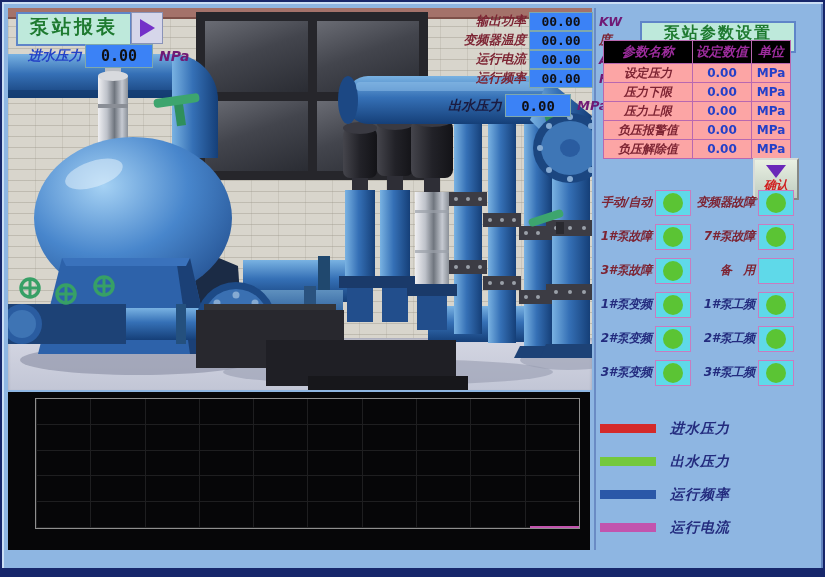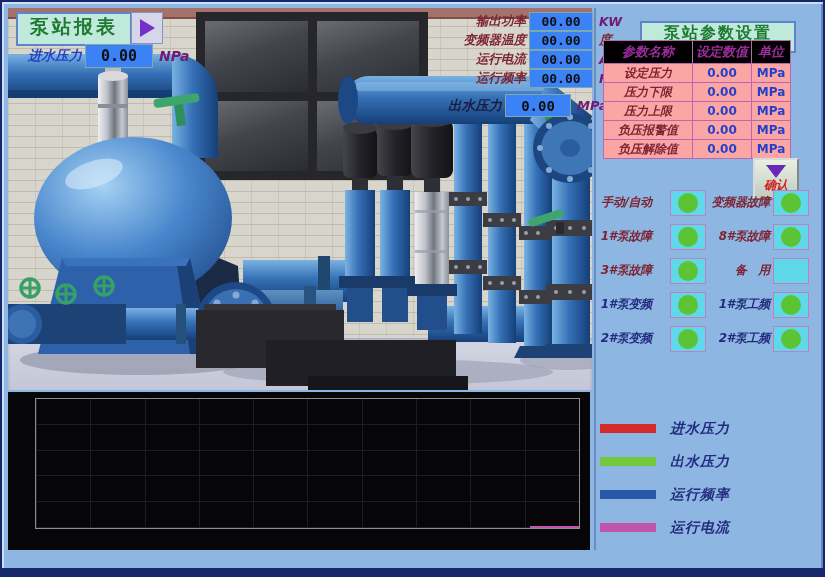--- a/index.html
+++ b/index.html
@@ -73,21 +73,21 @@
 
   #confirm-btn{position:absolute;left:753px;top:158px;width:42px;height:38px;
     background:linear-gradient(#E9F0E2,#BFCCC0);border:2px outset #D8DCD8;cursor:pointer;
     display:flex;flex-direction:column;align-items:center;justify-content:center;}
   .tri-down{width:0;height:0;border-top:13px solid #6A28B8;border-left:10px solid transparent;border-right:10px solid transparent;}
   #confirm-btn .c-label{font-size:12px;font-weight:bold;font-style:italic;color:#D02020;margin-top:-1px;}
 
   #indicators{position:absolute;left:592px;top:189px;width:228px;}
   .ind-row{display:flex;align-items:center;height:27px;margin-bottom:7px;}
   .ind-label{font-weight:bold;font-style:italic;font-size:12px;text-align:right;letter-spacing:-0.3px;}
-  .ind-label.l1{width:60px;margin-right:18px;}
+  .ind-label.l1{width:60px;margin-right:3px;}
   .ind-label.l2{width:60px;margin-left:4px;margin-right:3px;}
   .c-red{color:#7D2433;}
   .c-navy{color:#232B7E;}
   .led-box{width:36px;height:26px;background:#5FD9E9;border:1px solid #C87CC0;
     display:flex;align-items:center;justify-content:center;box-sizing:border-box;}
   .led{width:20px;height:20px;border-radius:50%;background:#5BC434;}
 
   
   #chart{position:absolute;left:8px;top:392px;width:582px;height:158px;background:#060608;}
   #plot{position:absolute;left:27px;top:6px;width:543px;height:129px;border:1px solid #8E8E8E;
@@ -422,21 +422,21 @@
     <span class="ind-label l2 c-red">变频器故障</span>
     <span class="led-box">
         <span class="led"></span>
       </span>
   </div>
   <div class="ind-row">
     <span class="ind-label l1 c-red">1#泵故障</span>
     <span class="led-box">
         <span class="led"></span>
       </span>
-    <span class="ind-label l2 c-red">8#泵故障</span>
+    <span class="ind-label l2 c-red">7#泵故障</span>
     <span class="led-box">
         <span class="led"></span>
       </span>
   </div>
   <div class="ind-row">
     <span class="ind-label l1 c-red">3#泵故障</span>
     <span class="led-box">
         <span class="led"></span>
       </span>
     <span class="ind-label l2 c-red">备　用</span>
@@ -453,20 +453,30 @@
     <span class="led-box">
         <span class="led"></span>
       </span>
   </div>
   <div class="ind-row">
     <span class="ind-label l1 c-navy">2#泵变频</span>
     <span class="led-box">
         <span class="led"></span>
       </span>
     <span class="ind-label l2 c-navy">2#泵工频</span>
+    <span class="led-box">
+        <span class="led"></span>
+      </span>
+  </div>
+  <div class="ind-row">
+    <span class="ind-label l1 c-navy">3#泵变频</span>
+    <span class="led-box">
+        <span class="led"></span>
+      </span>
+    <span class="ind-label l2 c-navy">3#泵工频</span>
     <span class="led-box">
         <span class="led"></span>
       </span>
   </div>
 </div>
 
 <div id="chart">
   <div id="plot">
     <div id="trace-current" style="background: rgb(194, 84, 174);"></div>
   </div>

